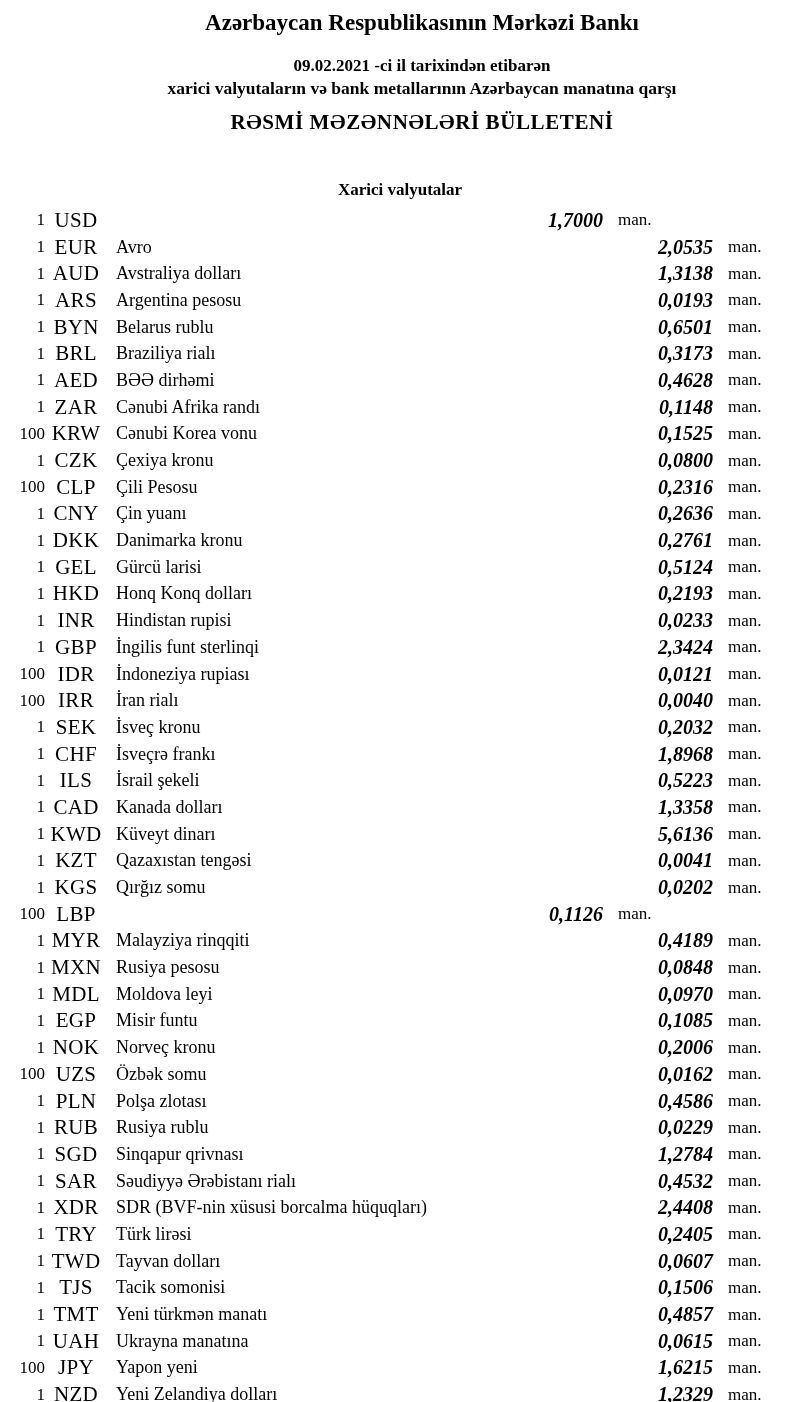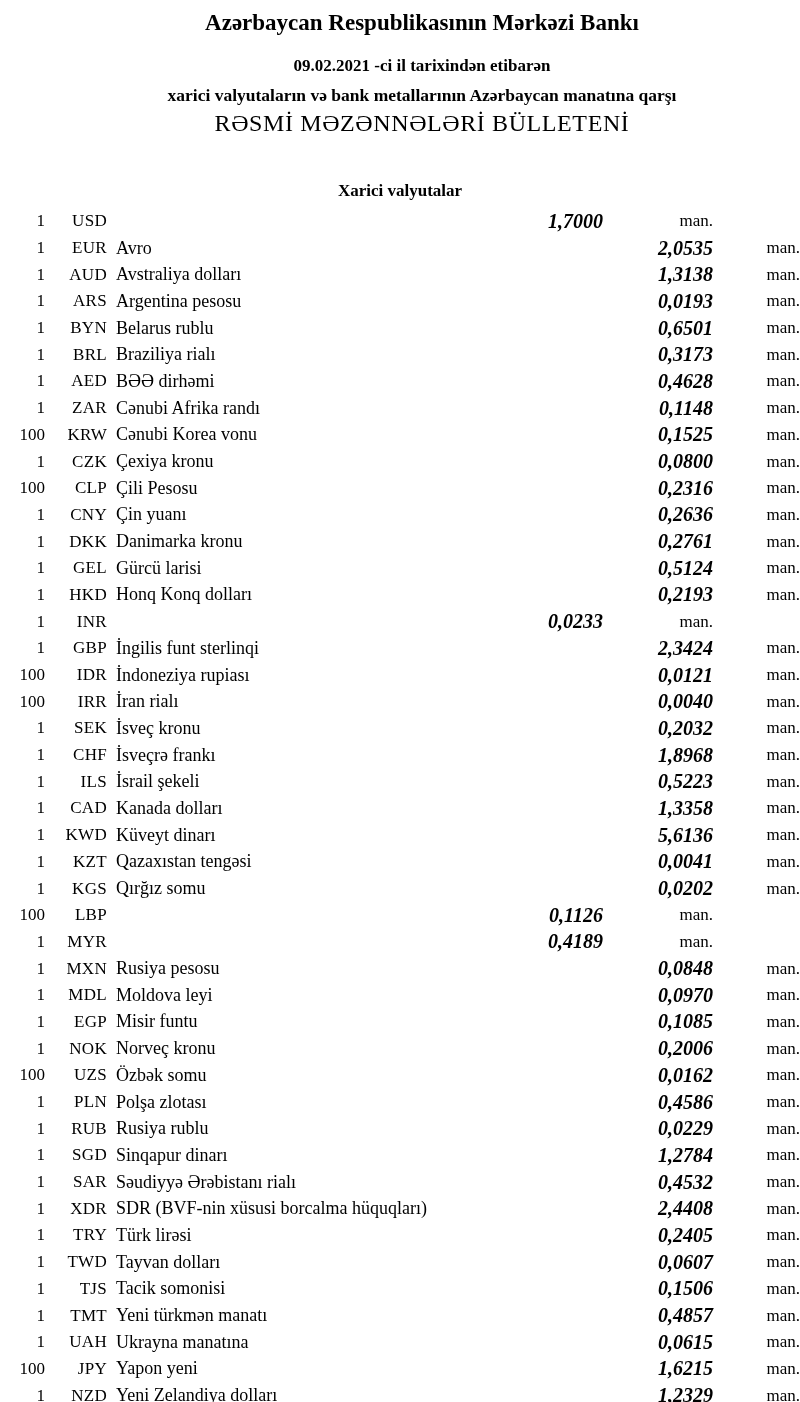--- a/index.html
+++ b/index.html
@@ -18,29 +18,29 @@
     font-weight: bold;
     line-height: 30px;
   }
   .date-line {
     margin-top: 17px;
     font-size: 17px;
     font-weight: bold;
     line-height: 22px;
   }
   .subject-line {
-    margin-top: 7px;
+    margin-top: 0;
     font-size: 17.5px;
     font-weight: bold;
     line-height: 22px;
   }
   .bulletin-title {
-    margin-top: 6px;
-    font-size: 24px;
-    font-weight: normal;
+    margin-top: 12px;
+    font-size: 21px;
+    font-weight: bold;
     letter-spacing: 0.6px;
     line-height: 22px;
   }
   .section-title {
     margin-top: 47px;
     text-align: center;
     font-size: 17px;
     font-weight: bold;
     line-height: 20px;
   }
@@ -51,37 +51,37 @@
     grid-template-columns: 45px 62px 496px 110px 87px;
     height: 26.7px;
     align-items: center;
   }
   .cell { white-space: nowrap; overflow: visible; }
   .cell.qty {
     text-align: right;
     font-size: 17px;
   }
   .cell.code {
-    text-align: right;
-    font-size: 17px;
+    text-align: center;
+    font-size: 21px;
     letter-spacing: 0.3px;
   }
   .cell.name {
     text-align: left;
     padding-left: 9px;
     font-size: 18px;
   }
   .cell.rate {
     text-align: right;
     font-size: 20px;
     font-weight: bold;
     font-style: italic;
   }
   .cell.unit {
-    text-align: right;
+    text-align: left;
     padding-left: 15px;
     font-size: 17px;
   }
 </style>
 </head>
 <body>
 
 <div class="page">
   <div class="header">
     <div class="bank-name">Azərbaycan Respublikasının Mərkəzi Bankı</div>
@@ -193,20 +193,21 @@
       <div class="row">
         <span class="cell qty">1</span>
         <span class="cell code">HKD</span>
         <span class="cell name">Honq Konq dolları</span>
         <span class="cell rate">0,2193</span>
         <span class="cell unit">man.</span>
       </div>
       <div class="row">
         <span class="cell qty">1</span>
         <span class="cell code">INR</span>
+        <span class="cell name">Hindistan rupisi</span>
         <span class="cell rate">0,0233</span>
         <span class="cell unit">man.</span>
       </div>
       <div class="row">
         <span class="cell qty">1</span>
         <span class="cell code">GBP</span>
         <span class="cell name">İngilis funt sterlinqi</span>
         <span class="cell rate">2,3424</span>
         <span class="cell unit">man.</span>
       </div>
@@ -275,20 +276,21 @@
       </div>
       <div class="row">
         <span class="cell qty">100</span>
         <span class="cell code">LBP</span>
         <span class="cell rate">0,1126</span>
         <span class="cell unit">man.</span>
       </div>
       <div class="row">
         <span class="cell qty">1</span>
         <span class="cell code">MYR</span>
+        <span class="cell name">Malayziya rinqqiti</span>
         <span class="cell rate">0,4189</span>
         <span class="cell unit">man.</span>
       </div>
       <div class="row">
         <span class="cell qty">1</span>
         <span class="cell code">MXN</span>
         <span class="cell name">Rusiya pesosu</span>
         <span class="cell rate">0,0848</span>
         <span class="cell unit">man.</span>
       </div>
@@ -330,21 +332,21 @@
       <div class="row">
         <span class="cell qty">1</span>
         <span class="cell code">RUB</span>
         <span class="cell name">Rusiya rublu</span>
         <span class="cell rate">0,0229</span>
         <span class="cell unit">man.</span>
       </div>
       <div class="row">
         <span class="cell qty">1</span>
         <span class="cell code">SGD</span>
-        <span class="cell name">Sinqapur dinarı</span>
+        <span class="cell name">Sinqapur qrivnası</span>
         <span class="cell rate">1,2784</span>
         <span class="cell unit">man.</span>
       </div>
       <div class="row">
         <span class="cell qty">1</span>
         <span class="cell code">SAR</span>
         <span class="cell name">Səudiyyə Ərəbistanı rialı</span>
         <span class="cell rate">0,4532</span>
         <span class="cell unit">man.</span>
       </div>

